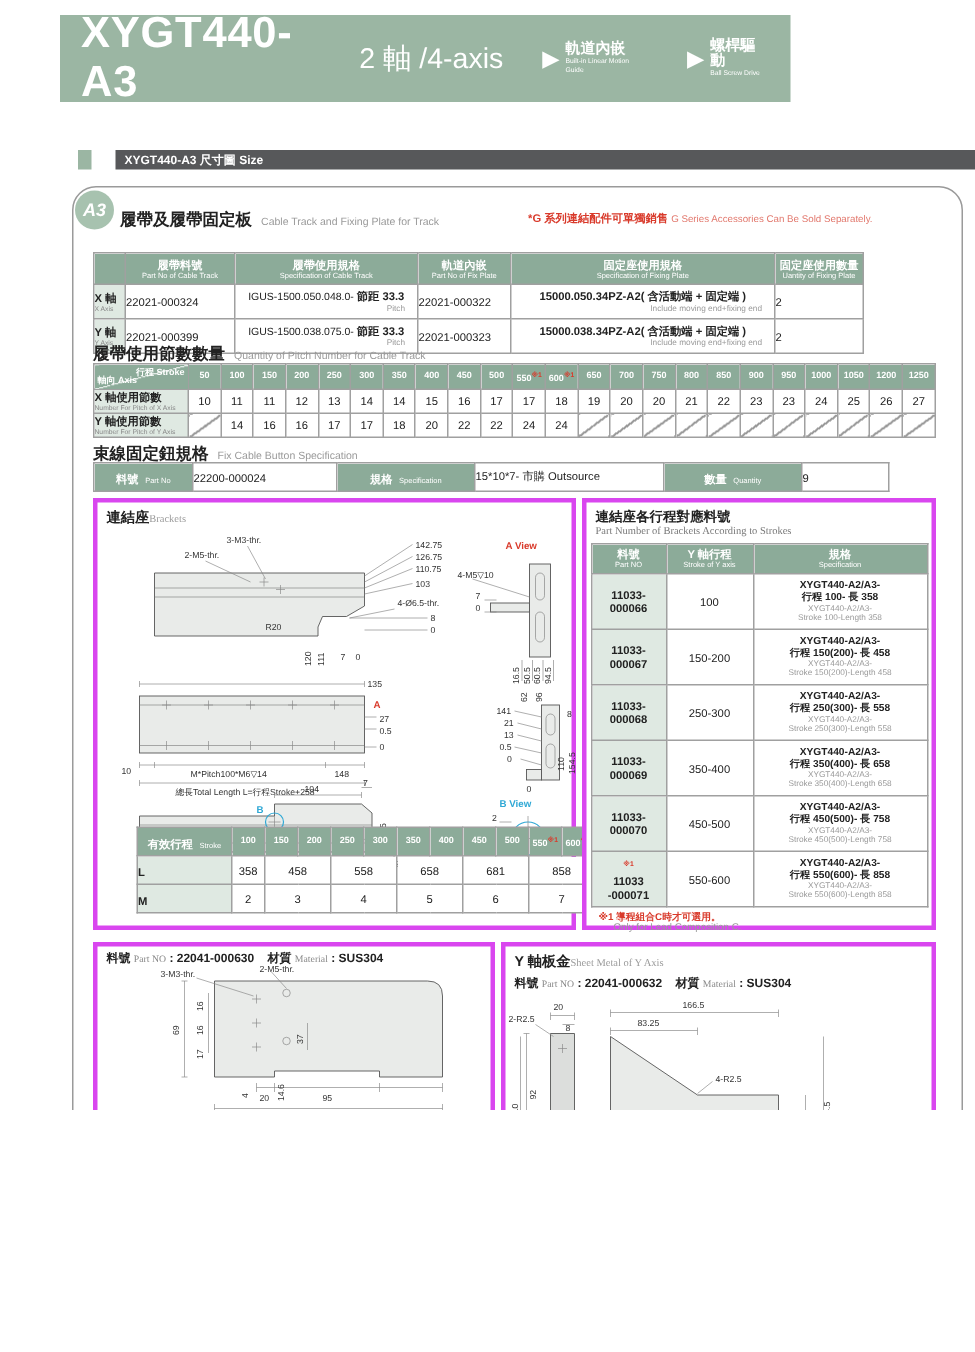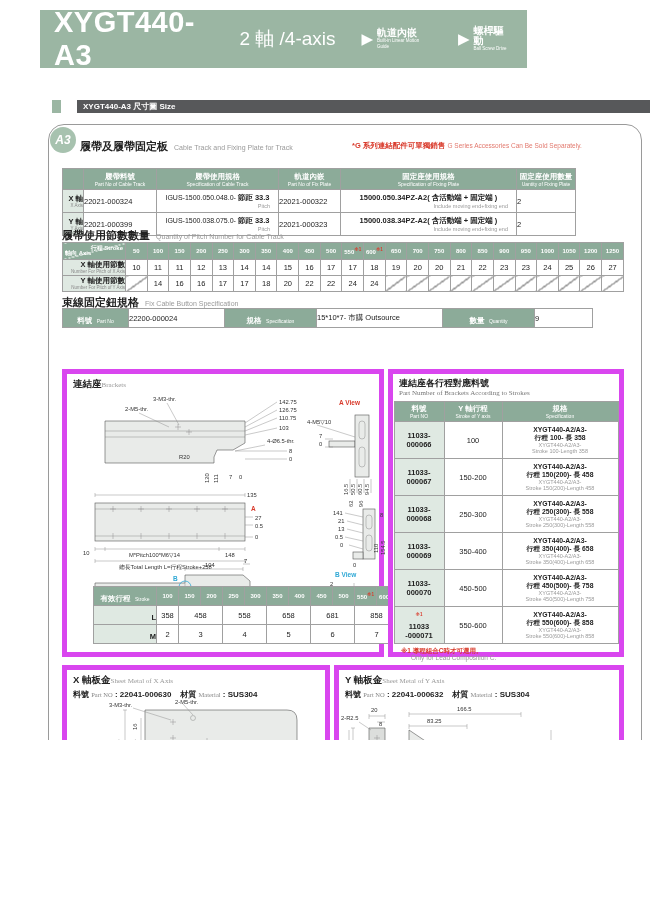--- a/index.html
+++ b/index.html
@@ -24,36 +24,36 @@
          color:#fff;font-size:12px;font-weight:bold;font-style:italic;text-align:center;line-height:26px;z-index:3;}
   .sect-title{position:absolute;font-size:11px;font-weight:bold;color:#222;white-space:nowrap;}
   .sect-title .en{font-weight:normal;font-size:7px;color:#9a9a9a;margin-left:3px;}
   .note{position:absolute;left:352px;top:141px;font-size:7.5px;color:#d93a2b;font-weight:bold;white-space:nowrap;}
   .note .en{font-weight:normal;color:#e2796e;font-size:6.5px;}
   table{border-collapse:collapse;table-layout:fixed;}
   td,th{border:1px solid #a0a0a0;padding:0;overflow:hidden;}
   .g{background:#8cab99;color:#fff;text-align:center;}
   .g .zh{font-size:7.5px;font-weight:bold;line-height:9px;}
   .g .en{font-size:5px;font-weight:normal;line-height:6px;}
-  .lab{background:#dfe9e2;text-align:right;}
+  .lab{background:#dfe9e2;text-align:left;}
   .lab .zh{font-size:7.5px;font-weight:bold;line-height:8px;}
   .lab .en{font-size:4.5px;color:#888;line-height:5px;}
   .val{font-size:7.5px;background:#fff;}
   .spec{font-size:7px;text-align:center;background:#fff;padding:1px 2px;}
   .spec b{font-size:7.5px;}
   .spec .r{text-align:right;color:#999;font-size:5.5px;line-height:6px;padding-right:6px;}
   .ph{background:#8cab99;color:#fff;font-size:6px;font-weight:bold;text-align:center;}
   .pv{background:#fff;font-size:7.5px;text-align:center;}
   .slash{background:linear-gradient(to bottom right,transparent 47%,#999 47%,#999 53%,transparent 53%);}
   .rsup{color:#d93a2b;font-size:4.5px;vertical-align:super;font-weight:bold;}
   .corner{position:relative;background:#8cab99;color:#fff;
           background-image:linear-gradient(to bottom right,transparent 49%,#fff 49%,#fff 51%,transparent 51%);}
   .corner .ct{position:absolute;top:1px;right:2px;font-size:6px;font-weight:bold;}
   .corner .cb{position:absolute;bottom:1px;left:2px;font-size:6px;font-weight:bold;}
-  .outline{position:absolute;border:5px solid #d946ef;background:#fff;box-sizing:border-box;margin-top:37px;}
+  .outline{position:absolute;border:3px solid #d946ef;background:#fff;box-sizing:border-box;}
   .btitle{font-size:9.5px;font-weight:bold;color:#222;padding:4px 0 0 6px;}
   .btitle .en{font-weight:normal;font-size:7px;color:#9a9a9a;font-family:"Liberation Serif",serif;}
   .btitle2{font-size:9px;font-weight:bold;color:#222;padding:4px 0 0 6px;line-height:10px;}
   .btitle2 .en{display:block;font-weight:normal;font-size:7px;color:#777;font-family:"Liberation Serif",serif;}
   .bpart{background:#dfe9e2;font-size:7.5px;font-weight:bold;text-align:center;line-height:9px;}
   .bstroke{font-size:7.5px;text-align:center;background:#fff;}
   .bspec{background:#fff;text-align:center;}
   .bspec .l1{font-size:6.8px;font-weight:bold;color:#222;line-height:8px;}
   .bspec .l2{font-size:5.5px;color:#9a9a9a;line-height:6.5px;}
   .footnote{font-size:6.5px;color:#d93a2b;font-weight:bold;padding:3px 0 0 8px;line-height:7px;}
@@ -525,23 +525,20 @@
           </tr>
         </tbody>
     </table>
     <div class="footnote">
       <span>※1 導程組合C時才可選用。</span>
       <span class="en">Only for Lead Composition C.</span>
     </div>
   </div>
 
   <div class="outline" style="left:62px;top:628px;width:268px;height:214px;">
-    <div class="btitle">
-      <span>X 軸板金</span><span class="en">Sheet Metal of X Axis</span>
-    </div>
     <div class="meta">
       <span>料號</span> <span class="ser">Part NO</span> :
       <span class="pn">22041-000630</span>&nbsp;&nbsp;&nbsp;
       <span>材質</span> <span class="ser">Material</span> :
       <span class="pn">SUS304</span>
     </div>
     <svg width="266" height="178" viewBox="0 0 266 178">
       <path class="part" d="M78,10 H220 Q230,10 230,20 V74 H188 V70 H118 V74 H78 Z"></path>
       <path class="dl" d="M103,22 h6 M106,19 v6 M103,38 h6 M106,35 v6 M103,54 h6 M106,51 v6"></path>
       <circle class="pl" cx="126" cy="18" r="2.5"></circle>

